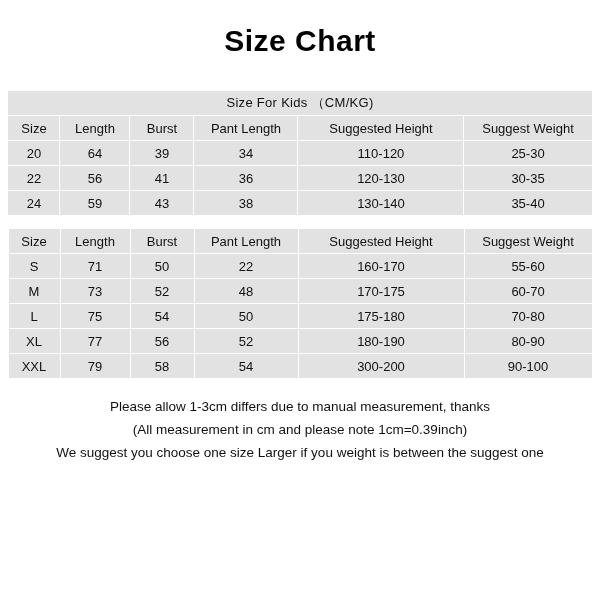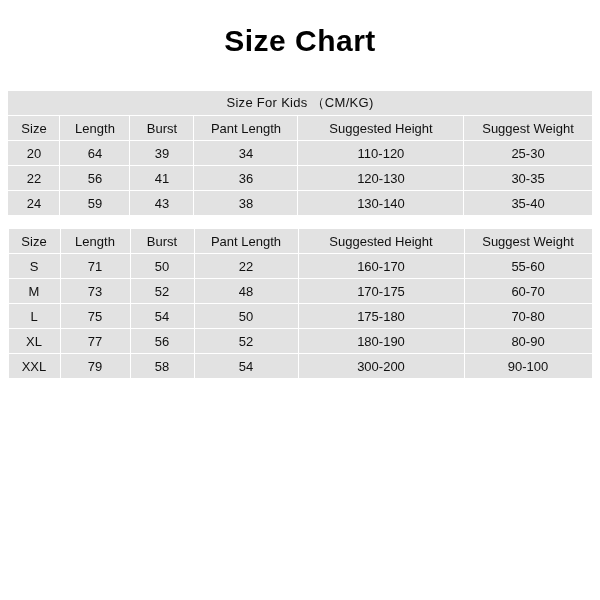--- a/index.html
+++ b/index.html
@@ -201,14 +201,19 @@
           <td>79</td>
           <td>58</td>
           <td>54</td>
           <td>300-200</td>
           <td>90-100</td>
         </tr>
       </tbody>
     </table>
   </div>
 
+  <div class="notes">
+    <div>Please allow 1-3cm differs due to manual measurement, thanks</div>
+    <div>(All measurement in cm and please note 1cm=0.39inch)</div>
+    <div>We suggest you choose one size Larger if you weight is between the suggest one</div>
+  </div>
 
 </div>
 
 </body></html>

